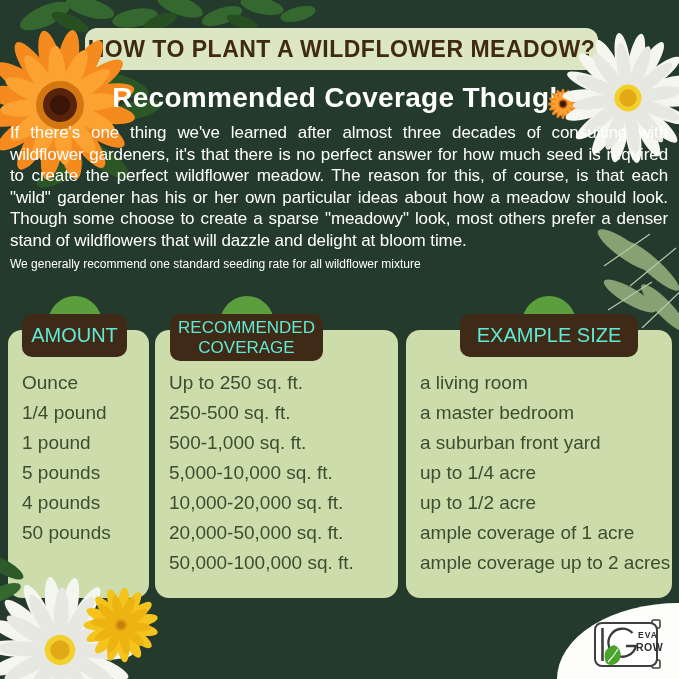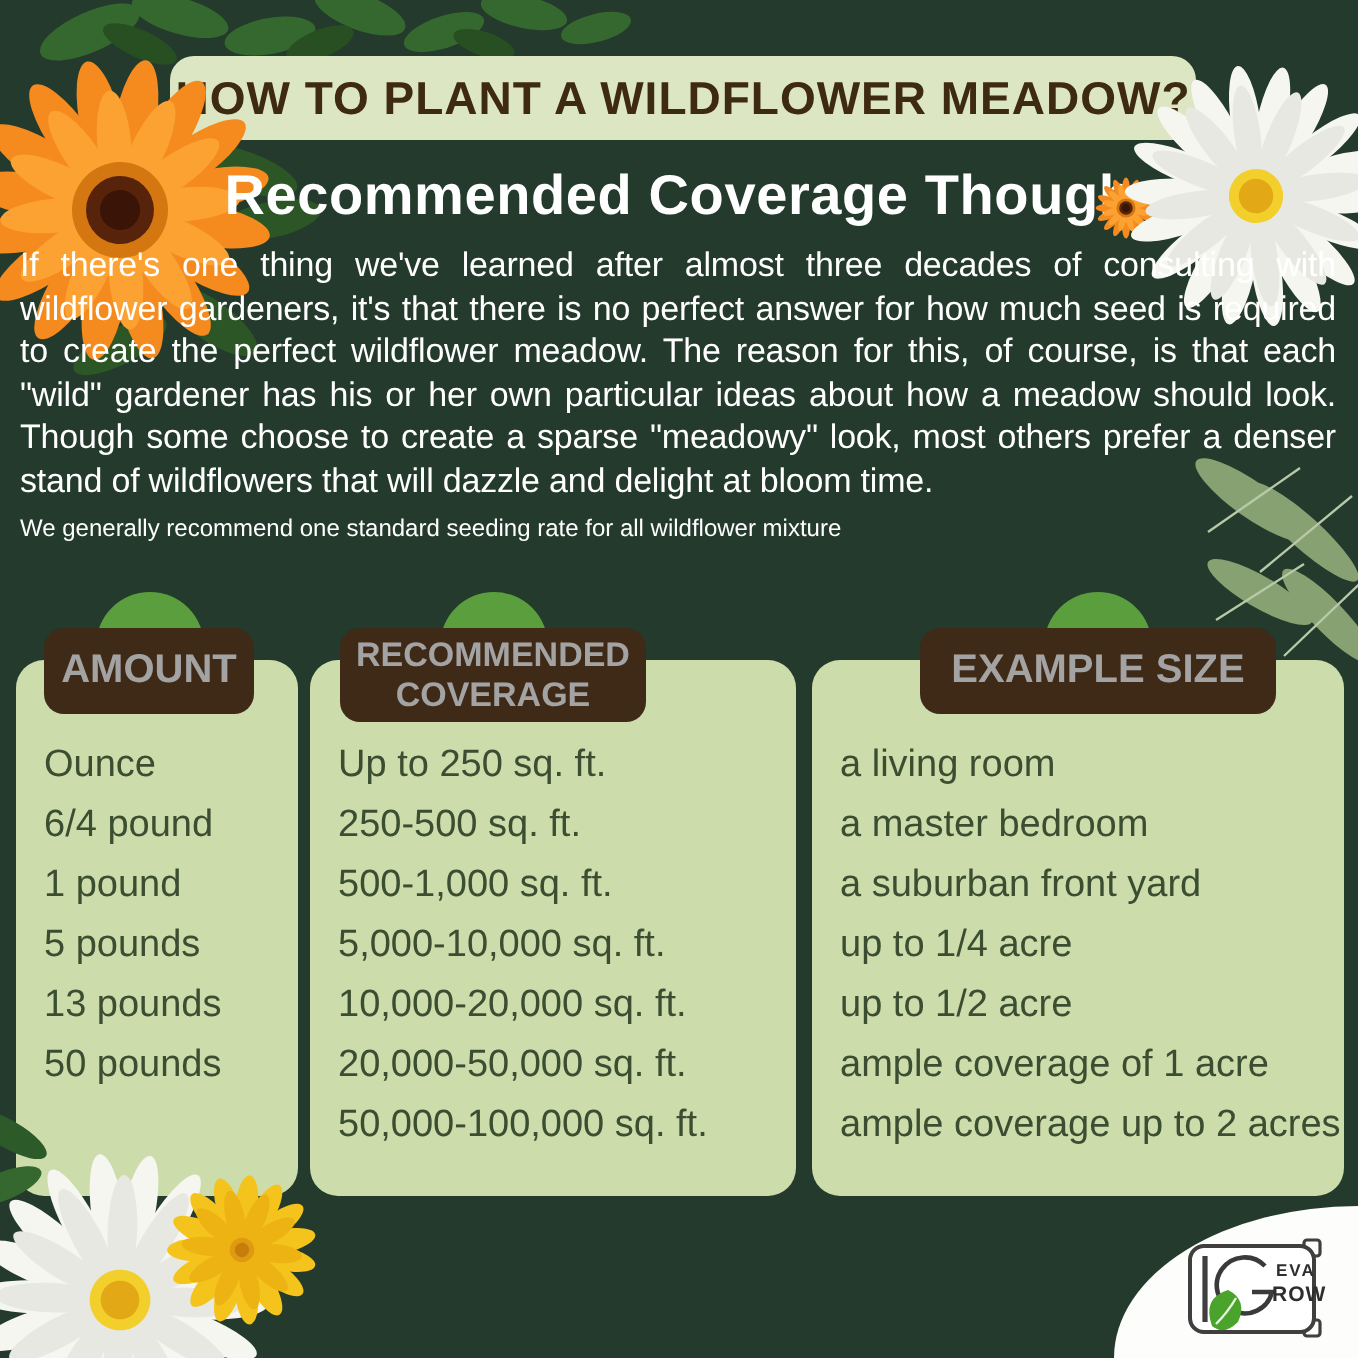--- a/index.html
+++ b/index.html
@@ -14,22 +14,22 @@
   .subtitle{position:absolute;left:0;top:82px;width:679px;text-align:center;
             font-size:28px;font-weight:bold;color:#ffffff;letter-spacing:.3px;}
 
   .intro{position:absolute;left:10px;top:122px;width:658px;margin:0;color:#ffffff;
          font-size:17px;line-height:21.5px;text-align:justify;letter-spacing:-.1px;}
   .note{position:absolute;left:10px;top:257px;width:640px;margin:0;color:#ffffff;
         font-size:12px;}
 
   .dome{position:absolute;width:54px;height:30px;background:#5b9e3d;
         border-radius:27px 27px 0 0;top:296px;}
-  .hdr{position:absolute;top:314px;background:#3f2a17;border-radius:10px;color:#a3a3a3;
-       font-weight:bold;display:flex;align-items:center;justify-content:center;text-align:center;}
+  .hdr{position:absolute;top:314px;background:#3f2a17;border-radius:10px;color:#5eead4;
+       font-weight:normal;display:flex;align-items:center;justify-content:center;text-align:center;}
   .panel{position:absolute;top:330px;height:268px;background:#cddcab;border-radius:14px;}
   .panel ul{list-style:none;margin:0;padding:38px 4px 0 14px;}
   .panel li{font-size:19px;line-height:30px;color:#3b4e31;white-space:nowrap;}
 
   .corner{position:absolute;right:0;bottom:0;width:122px;height:76px;background:#fdfdfb;
           border-top-left-radius:122px 76px;}
   .logo{position:absolute;right:10px;bottom:8px;}
 </style>
 </head>
 <body>
@@ -205,24 +205,24 @@
       <line x1="12" y1="44" x2="58" y2="12"></line>
       <line x1="38" y1="64" x2="84" y2="26"></line>
       <line x1="16" y1="88" x2="60" y2="60"></line>
       <line x1="50" y1="106" x2="94" y2="64"></line>
     </g>
   </svg>
 
   <div class="panel" style="left:8px;width:141px">
     <ul>
       <li>Ounce</li>
-      <li>6/4 pound</li>
+      <li>1/4 pound</li>
       <li>1 pound</li>
       <li>5 pounds</li>
-      <li>13 pounds</li>
+      <li>4 pounds</li>
       <li>50 pounds</li>
     </ul>
   </div>
   <div class="dome" style="left:48px"></div>
   <div class="hdr" style="left:22px;width:105px;height:43px;font-size:20px">
     <span>AMOUNT</span>
   </div>
 
   <div class="panel" style="left:155px;width:243px">
     <ul>

